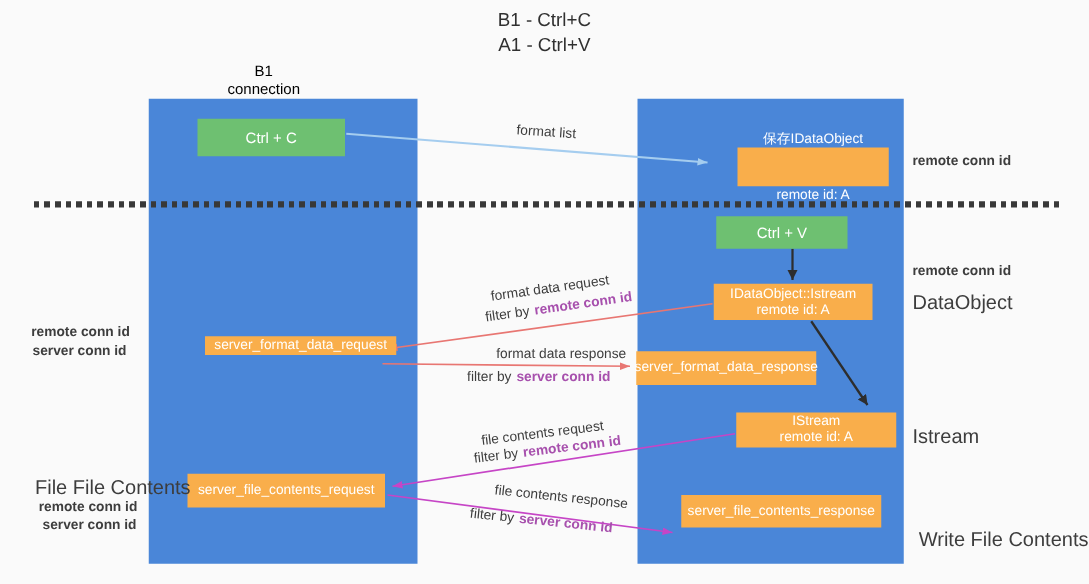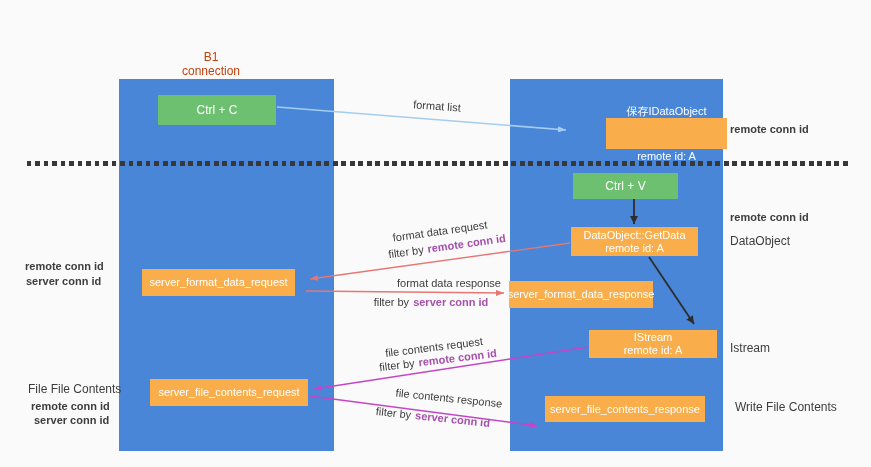--- a/index.html
+++ b/index.html
@@ -8,21 +8,21 @@
     background:var(--bg,#fafafa);
     font-family:"Liberation Sans","DejaVu Sans",sans-serif;
     color:var(--text-dark,#3a3a3a);
   }
   .abs{position:absolute;}
   .title{
     left:0;right:0;top:7px;text-align:center;
     font-size:15px;line-height:20px;color:#303030;
   }
   .col-header{
-    font-size:12px;line-height:14px;text-align:center;color:#c2410c;
+    font-size:12px;line-height:14px;text-align:center;color:#000000;
     transform:translateX(-50%);
   }
   .lane{background:var(--lane-blue,#4a86d8);}
   .lane-left{left:119px;top:79px;width:215px;height:372px;}
   .lane-right{left:510px;top:79px;width:213px;height:372px;}
   .dashline{
     left:27px;top:161px;width:822px;height:5px;z-index:3;
     background:repeating-linear-gradient(90deg,var(--dash-color,#383838) 0 4.5px,transparent 4.5px 8.5px);
   }
   .node{
@@ -40,27 +40,29 @@
   .head-black{fill:#2d2d2d;}
   .head-red{fill:var(--arrow-red,#e87672);}
   .head-magenta{fill:var(--arrow-magenta,#c645c6);}
   .lbl{
     z-index:6;white-space:nowrap;font-size:11px;color:#3d3d3d;
     transform:translate(-50%,-50%);
   }
   .lbl .fb{padding-right:4px;}
   .purple{color:var(--text-purple,#a750ad);font-weight:bold;}
   .greentxt{color:var(--text-green,#63bb67);font-weight:bold;}
-  .side{z-index:6;white-space:nowrap;font-size:12px;color:#3d3d3d;}
+  .side{z-index:6;white-space:nowrap;font-size:16px;color:#3d3d3d;}
   .side.bold11{font-size:11px;font-weight:bold;}
 </style>
 </head>
 <body>
 
 <div class="abs title">
+  <div>B1 - Ctrl+C</div>
+  <div>A1 - Ctrl+V</div>
 </div>
 
 <div class="abs col-header" style="left:211px;top:50px;">
   <div>B1</div>
   <div>connection</div>
 </div>
 <div class="abs col-header" style="left:617px;top:50px;margin-top:27px;">
   <div>A1</div>
   <div>request</div>
 </div>
@@ -90,32 +92,32 @@
   <path d="M649,257 L694,324" class="arrow-black" marker-end="url(#mBlack)"></path>
   <path d="M570,243 L310,279" class="arrow-red" marker-end="url(#mRed)"></path>
   <path d="M306,291 L504,293" class="arrow-red" marker-end="url(#mRed)"></path>
   <path d="M588,347 L314,389" class="arrow-magenta" marker-end="url(#mMag)"></path>
   <path d="M310,396 L538,426" class="arrow-magenta" marker-end="url(#mMag)"></path>
 </svg>
 
 <div class="abs node green" style="left:158px;top:95px;width:118px;height:30px;">
   <div>Ctrl + C</div>
 </div>
-<div class="abs node orange" style="left:606px;top:118px;width:121px;height:31px;gap:32px;">
+<div class="abs node orange" style="left:590px;top:118px;width:121px;height:31px;gap:32px;">
   <div>保存IDataObject</div>
   <div>remote id: A</div>
 </div>
 <div class="abs node green" style="left:573px;top:173px;width:105px;height:26px;">
   <div>Ctrl + V</div>
 </div>
 <div class="abs node orange" style="left:571px;top:227px;width:127px;height:29px;">
-  <div>DataObject::GetData</div>
+  <div>IDataObject::Istream</div>
   <div>remote id: A</div>
 </div>
-<div class="abs node orange" style="left:142px;top:269px;width:153px;height:27px;">
+<div class="abs node orange" style="left:164px;top:269px;width:153px;height:15px;">
   <div>server_format_data_request</div>
 </div>
 <div class="abs node orange" style="left:509px;top:281px;width:144px;height:27px;">
   <div>server_format_data_response</div>
 </div>
 <div class="abs node orange" style="left:589px;top:330px;width:128px;height:28px;">
   <div>IStream</div>
   <div>remote id: A</div>
 </div>
 <div class="abs node orange" style="left:150px;top:379px;width:158px;height:27px;">
@@ -150,19 +152,19 @@
   <span>file contents response</span>
 </div>
 <div class="abs lbl" style="left:433px;top:417px;transform:translate(-50%,-50%) rotate(6deg);">
   <span class="fb">filter by</span><span class="purple">server conn id</span>
 </div>
 
 <div class="abs side bold11 purple" style="left:730px;top:123px;">remote conn id</div>
 <div class="abs side bold11 purple" style="left:730px;top:211px;">remote conn id</div>
 <div class="abs side" style="left:730px;top:234px;">DataObject</div>
 <div class="abs side" style="left:730px;top:341px;">Istream</div>
-<div class="abs side" style="left:735px;top:400px;text-align:right;">Write File Contents</div>
+<div class="abs side" style="left:735px;top:424px;text-align:right;">Write File Contents</div>
 
 <div class="abs side bold11 purple" style="left:25px;top:260px;">remote conn id</div>
 <div class="abs side bold11 greentxt" style="left:26px;top:275px;">server conn id</div>
 <div class="abs side" style="left:28px;top:382px;">File File Contents</div>
 <div class="abs side bold11 purple" style="left:31px;top:400px;">remote conn id</div>
 <div class="abs side bold11 greentxt" style="left:34px;top:414px;">server conn id</div>
 
 </body></html>

